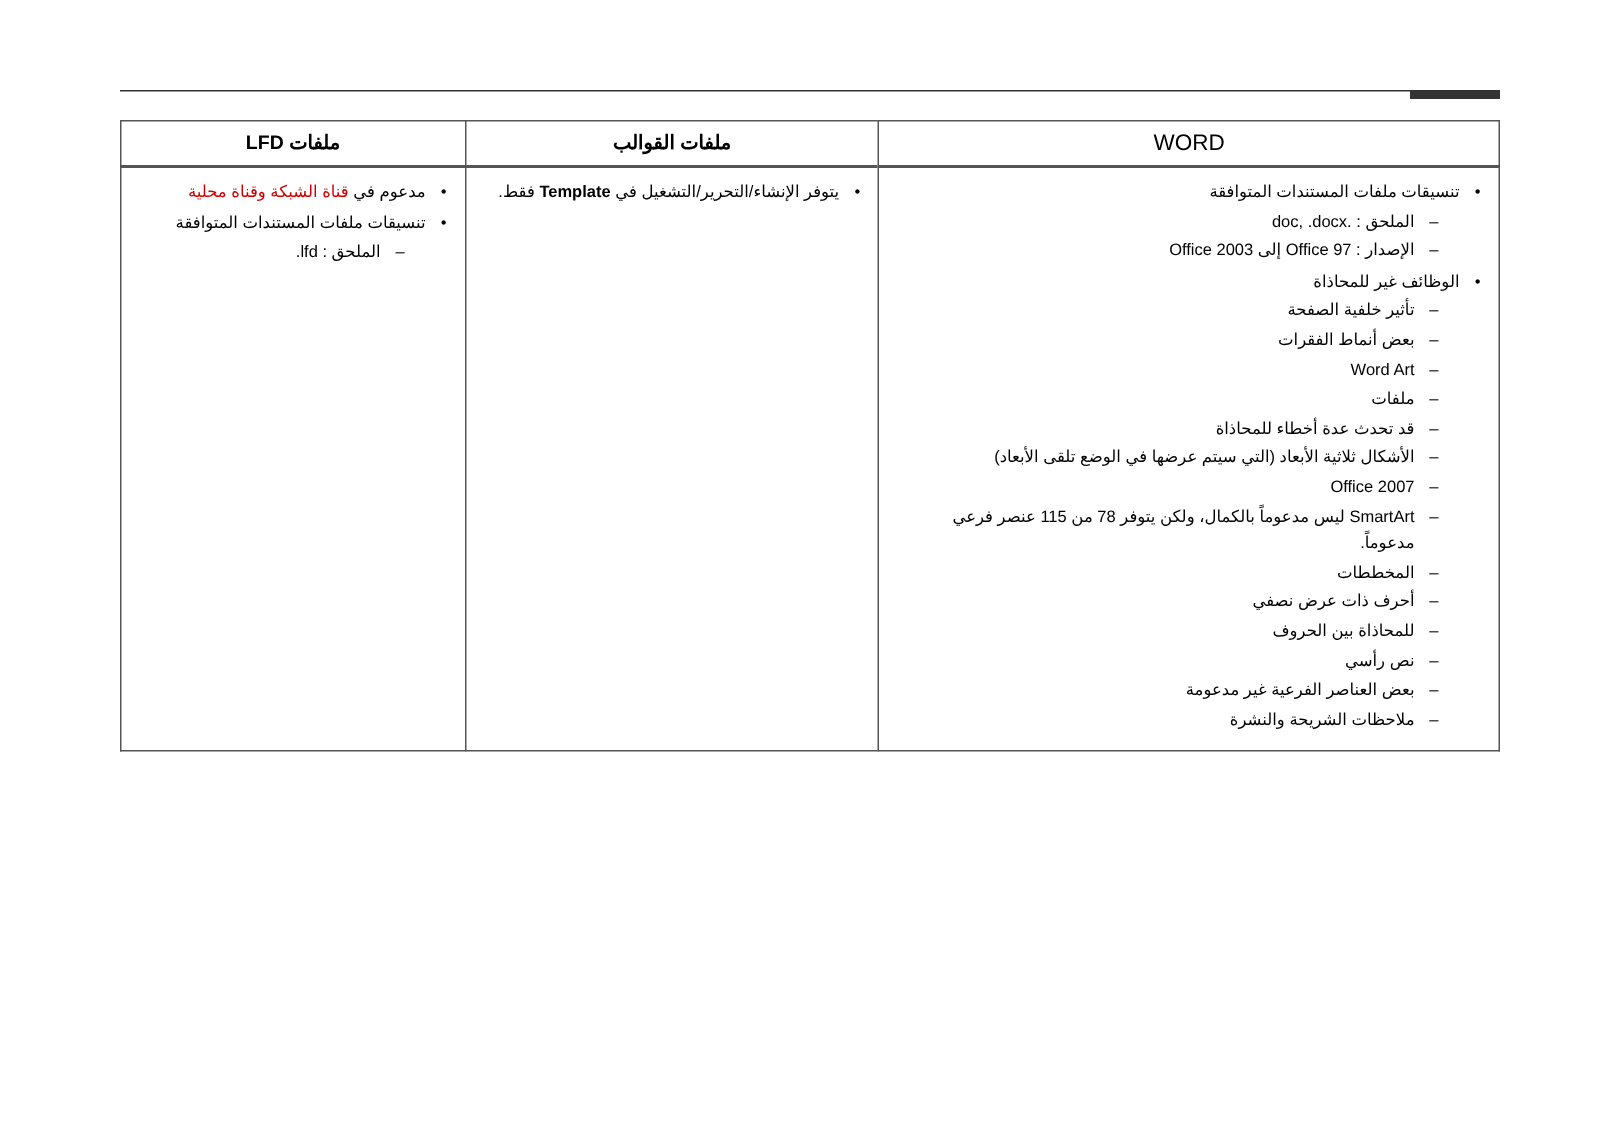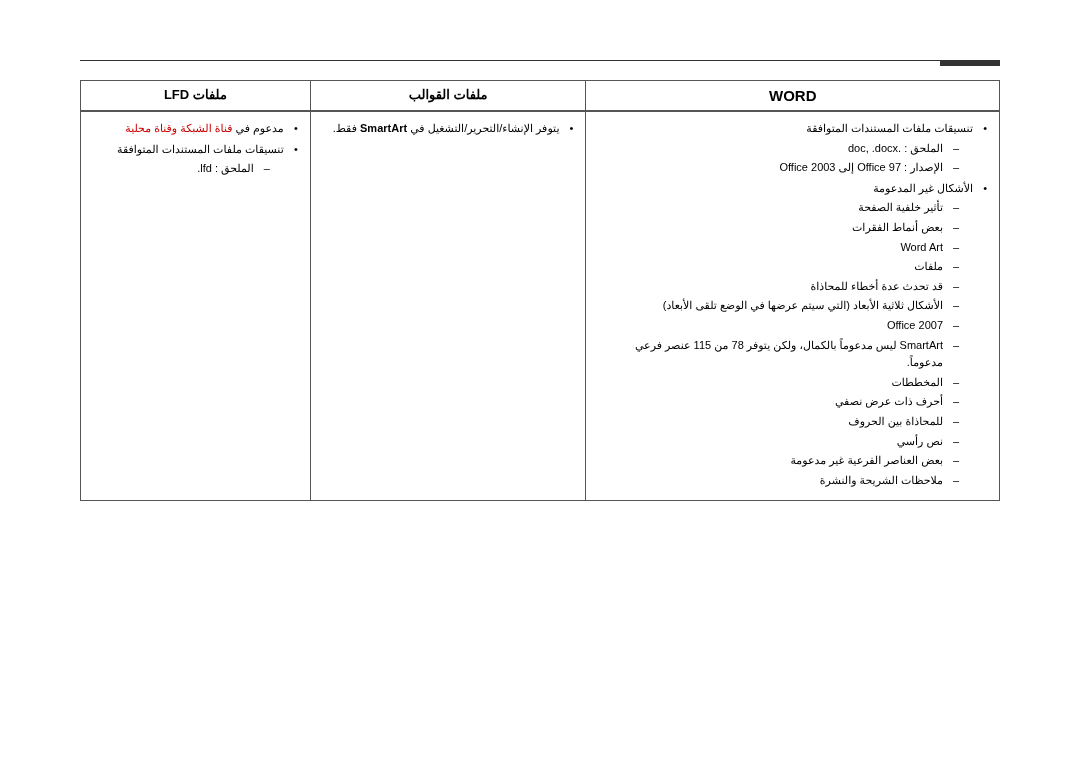--- a/index.html
+++ b/index.html
@@ -66,21 +66,21 @@
     .header-row th {
       text-align: center;
       font-weight: bold;
       font-size: 13px;
       background: #fff;
       border-bottom: 2px solid #555;
       padding: 6px 12px;
     }
     .header-row th.header-word {
       font-size: 15px;
-      font-weight: bold;
+      font-weight: normal;
     }
     ul.content-list {
       list-style: none;
       padding: 0;
       margin: 0;
     }
     ul.content-list > li {
       padding-right: 14px;
       margin-bottom: 3px;
       position: relative;
@@ -149,21 +149,21 @@
           <td class="col-word word-cell">
             <ul class="content-list">
               <li>
                 <span>تنسيقات ملفات المستندات المتوافقة</span>
                 <ul class="sub-list">
                   <li>الملحق : .doc, .docx</li>
                   <li>الإصدار : Office 97 إلى Office 2003</li>
                 </ul>
               </li>
               <li>
-                <span>الأشكال غير المدعومة</span>
+                <span>الوظائف غير للمحاذاة</span>
                 <ul class="sub-list">
                   <li>تأثير خلفية الصفحة</li>
                   <li>بعض أنماط الفقرات</li>
                   <li>Word Art</li>
                   <li>ملفات</li>
                   <li>قد تحدث عدة أخطاء للمحاذاة</li>
                   <li>الأشكال ثلاثية الأبعاد (التي سيتم عرضها في الوضع تلقى الأبعاد)</li>
                   <li>Office 2007</li>
                   <li>SmartArt ليس مدعوماً بالكمال، ولكن يتوفر 78 من 115 عنصر فرعي مدعوماً.</li>
                   <li>المخططات</li>
@@ -173,21 +173,21 @@
                   <li>بعض العناصر الفرعية غير مدعومة</li>
                   <li>ملاحظات الشريحة والنشرة</li>
                 </ul>
               </li>
             </ul>
           </td>
 
           <td class="col-templates templates-cell">
             <ul class="content-list">
               <li>
-                يتوفر الإنشاء/التحرير/التشغيل في <span class="template-bold">SmartArt</span> فقط.
+                يتوفر الإنشاء/التحرير/التشغيل في <span class="template-bold">Template</span> فقط.
               </li>
             </ul>
           </td>
 
           <td class="col-lfd lfd-cell">
             <ul class="content-list">
               <li>
                 <span>مدعوم في </span><span class="red-text">قناة الشبكة وقناة محلية</span>
               </li>
               <li>

